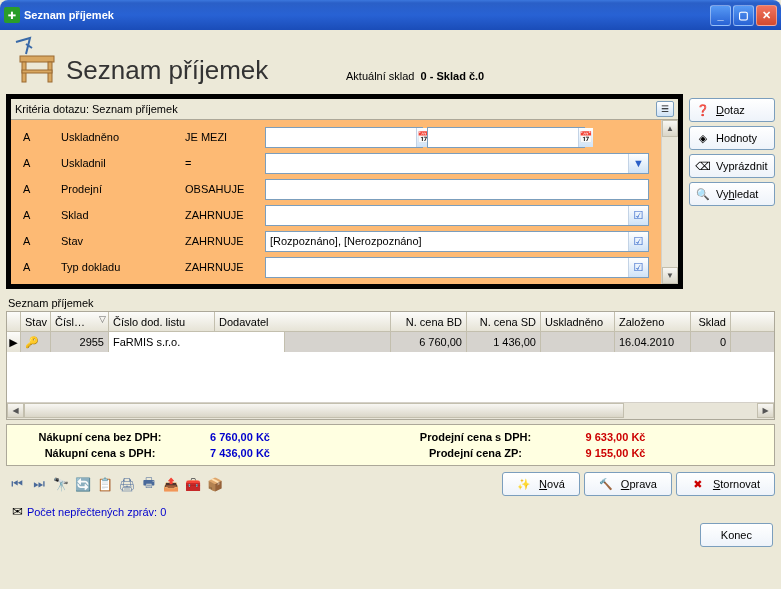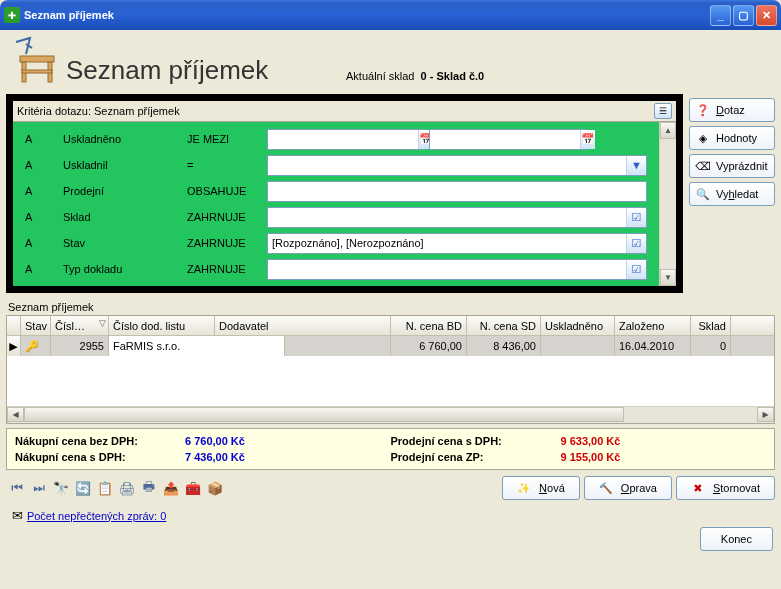--- a/index.html
+++ b/index.html
@@ -15,21 +15,21 @@
 
 .content { padding: 4px 6px 6px 6px; }
 
 .header-row { display: flex; align-items: flex-end; padding: 2px 0 8px 4px; position: relative; }
 .header-icon { width: 50px; height: 50px; margin-right: 6px; position: relative; }
 .header-icon svg { width: 50px; height: 50px; }
 .header-title { font-size: 26px; color: #333; font-weight: normal; }
 .header-sklad { position: absolute; left: 340px; bottom: 12px; font-size: 11px; }
 .header-sklad .b { font-weight: bold; }
 
-.criteria-box { border: 7px solid #000000; background: #22c55e; position: relative; }
+.criteria-box { border: 5px solid #000000; background: #fdba74; position: relative; }
 .criteria-hdr { background: #ece9d8; padding: 2px 4px; border-bottom: 1px solid #aca899; display: flex; align-items: center; }
 .criteria-hdr .flex { flex: 1; }
 .criteria-hdr .btn-sm { width: 18px; height: 16px; border: 1px solid #7b9ebd; background: linear-gradient(to bottom, #fff, #cfe3f7); border-radius: 2px; display: flex; align-items: center; justify-content: center; font-size: 9px; }
 .criteria-body { display: flex; }
 .criteria-rows { flex: 1; padding: 4px 6px; }
 .crit-row { display: flex; align-items: center; height: 26px; gap: 0; }
 .crit-a { width: 44px; padding-left: 6px; }
 .crit-field { width: 124px; }
 .crit-op { width: 80px; }
 .crit-inputs { display: flex; gap: 4px; flex: 1; padding-right: 6px; }
@@ -56,36 +56,36 @@
 .gh { border-right: 1px solid #c3bfae; padding: 2px 4px; display: flex; align-items: center; overflow: hidden; white-space: nowrap; }
 .grid-row { display: flex; height: 20px; align-items: stretch; background: #d6d3ce; }
 .gc { border-right: 1px solid #c3bfae; padding: 2px 4px; display: flex; align-items: center; overflow: hidden; white-space: nowrap; }
 .grid-body { height: 70px; background: #fff; }
 .row-indicator { width: 14px; background: linear-gradient(to bottom, #fcfcfa, #e6e3d6); display: flex; align-items: center; justify-content: center; border-right: 1px solid #c3bfae; }
 .grid-hscroll { height: 17px; background: #e8e5d8; border-top: 1px solid #d4d0c8; display: flex; }
 .grid-hscroll .scroll-btn { width: 17px; height: 15px; }
 .grid-hscroll .thumb { width: 600px; background: linear-gradient(to bottom, #f8f7f3, #dad6c8); border: 1px solid #c3bfae; height: 15px; }
 
 .summary { border: 1px solid #aca899; background: #ffffe1; margin-top: 4px; padding: 4px 8px; display: flex; }
-.sum-col { flex: 1; }
+.sum-col { flex: 1; text-align: center; }
 .sum-line { display: flex; height: 16px; align-items: center; }
 .sum-lbl { font-weight: bold; width: 170px; }
 .sum-val { font-weight: bold; color: #0000cd; width: 110px; }
 .sum-val.red { color: #cc0000; }
 
 .toolbar-row { display: flex; align-items: center; margin-top: 6px; gap: 4px; }
 .tb-icons { display: flex; gap: 4px; padding-left: 2px; }
 .tb-ic { width: 18px; height: 18px; display: flex; align-items: center; justify-content: center; font-size: 13px; color: #4a6a9a; cursor: pointer; }
 .tb-spacer { flex: 1; }
 .action-btn { height: 24px; border: 1px solid #7b9ebd; border-radius: 3px; background: linear-gradient(to bottom, #fff, #eef3fa); display: flex; align-items: center; padding: 0 14px; gap: 8px; cursor: pointer; }
 .action-btn .ic { width: 14px; display: flex; align-items: center; justify-content: center; }
 .action-btn .u { text-decoration: underline; }
 
 .status-row { margin-top: 8px; display: flex; align-items: center; padding-left: 6px; }
-.status-link { color: #0000cd; text-decoration: underline; cursor: pointer; }
+.status-link { color: #0000cd; cursor: pointer; }
 .status-ic { margin-right: 4px; font-size: 13px; }
 
 .bottom-row { display: flex; justify-content: flex-end; margin-top: 4px; padding-right: 2px; }
 
 .col-stav { width: 30px; }
 .col-cisl { width: 58px; position: relative; }
 .col-dod { width: 176px; }
 .col-cdl { width: 106px; }
 .col-nbd { width: 76px; text-align: right; justify-content: flex-end; }
 .col-nsd { width: 74px; text-align: right; justify-content: flex-end; }
@@ -253,21 +253,21 @@
       <div class="grid-body" id="grid-body">
           <div class="grid-row">
     <div class="row-indicator">▶</div>
     <div class="gc col-stav">
               <span style="color:#2a9d2a">🔑</span>
             </div>
     <div class="gc col-cisl" style="justify-content:flex-end">2955</div>
     <div class="gc col-dod" style="background:#fff">FaRMIS s.r.o.</div>
     <div class="gc col-cdl"></div>
     <div class="gc col-nbd">6 760,00</div>
-    <div class="gc col-nsd">8 436,00</div>
+    <div class="gc col-nsd">1 436,00</div>
     <div class="gc col-usk"></div>
     <div class="gc col-zal">16.04.2010</div>
     <div class="gc col-skl">0</div>
           </div>
         </div>
       <div class="grid-hscroll">
         <div class="scroll-btn">◀</div>
         <div class="thumb"></div>
         <div class="scroll-track" style="flex:1"></div>
         <div class="scroll-btn">▶</div>

